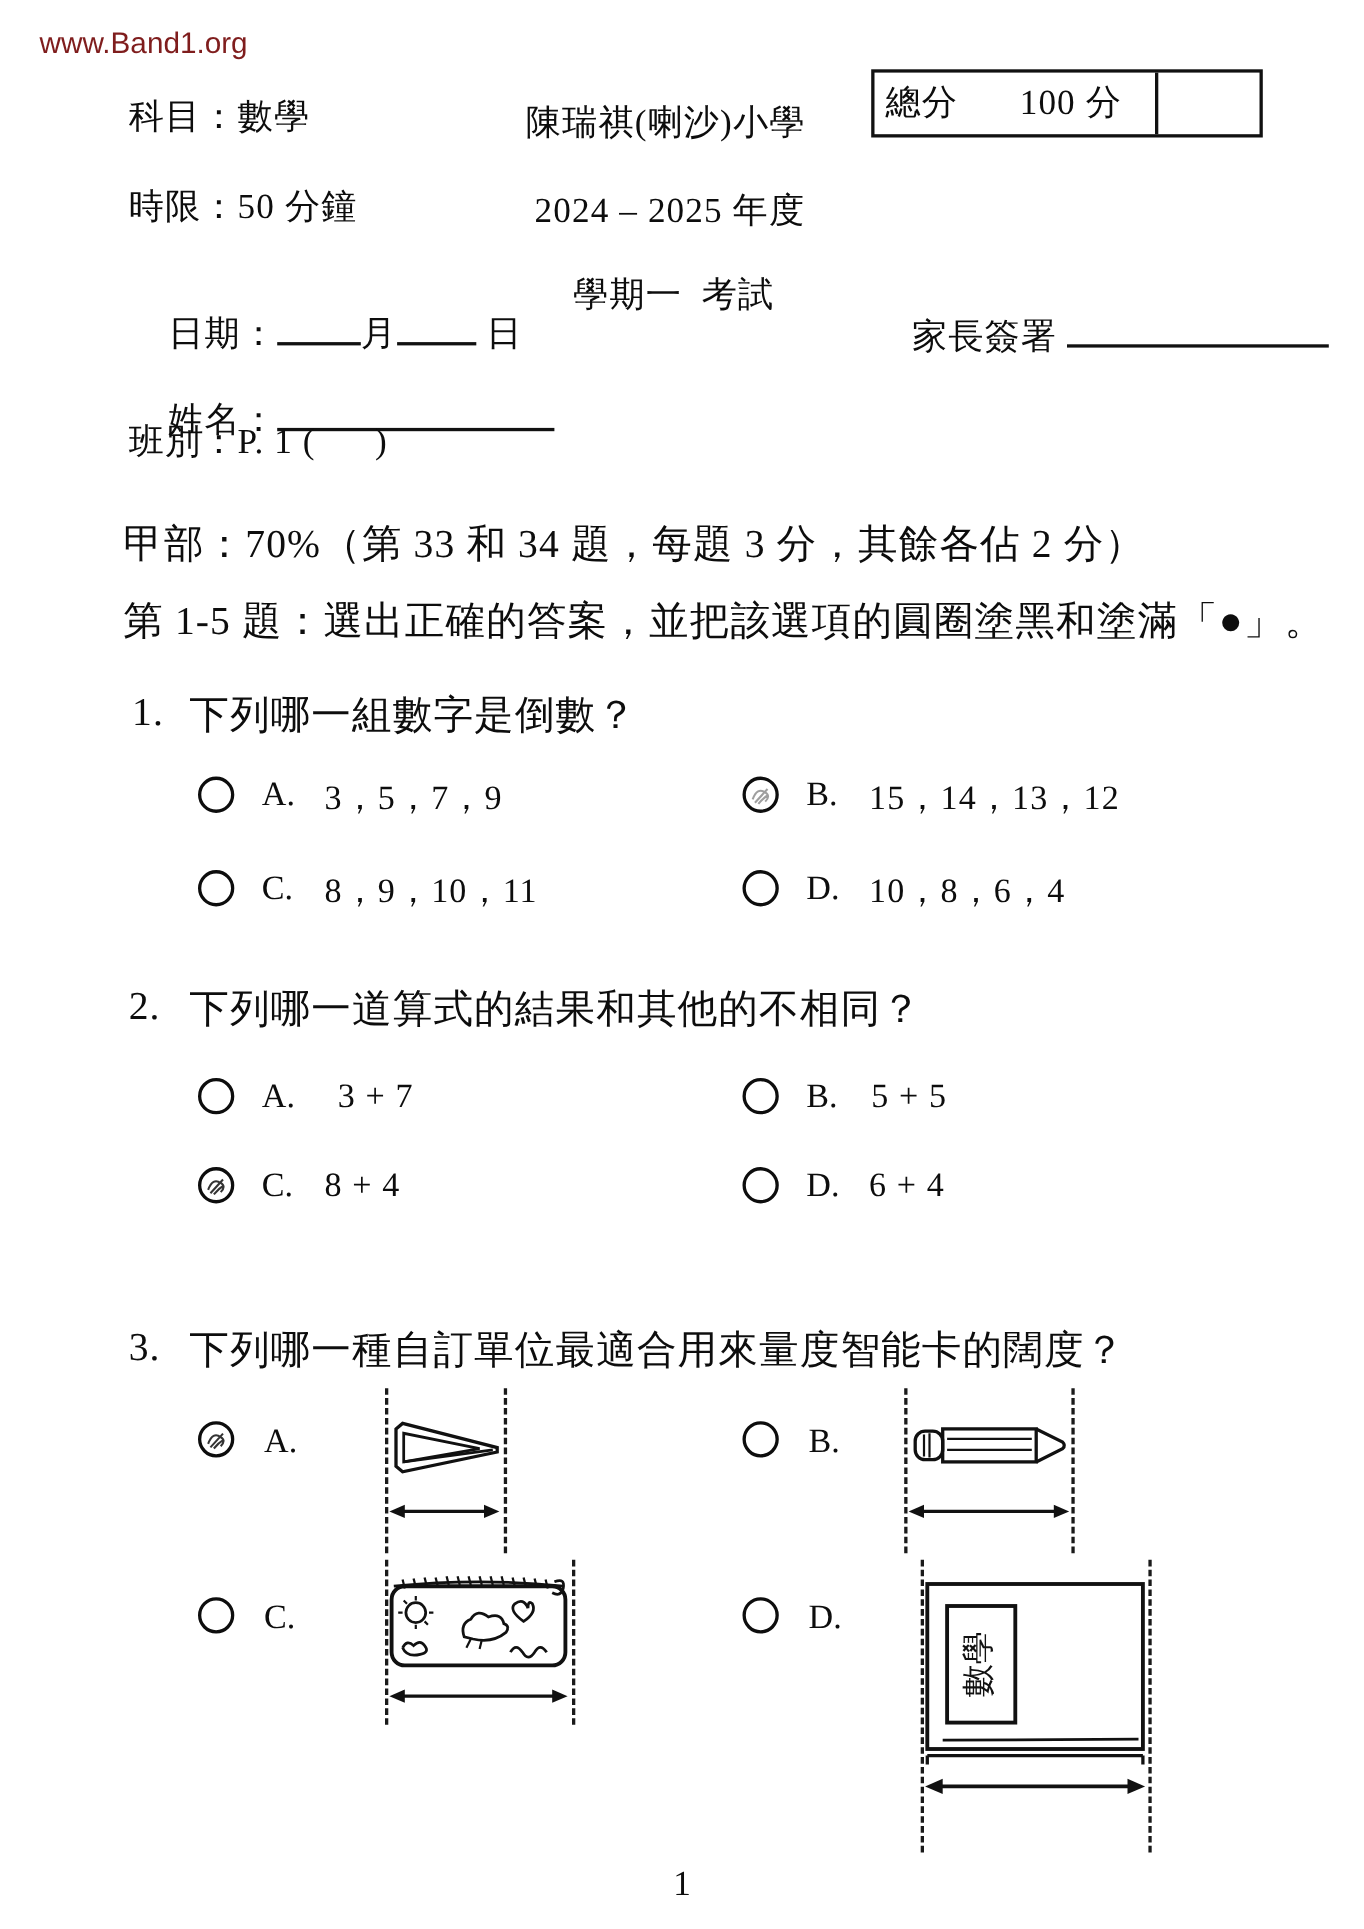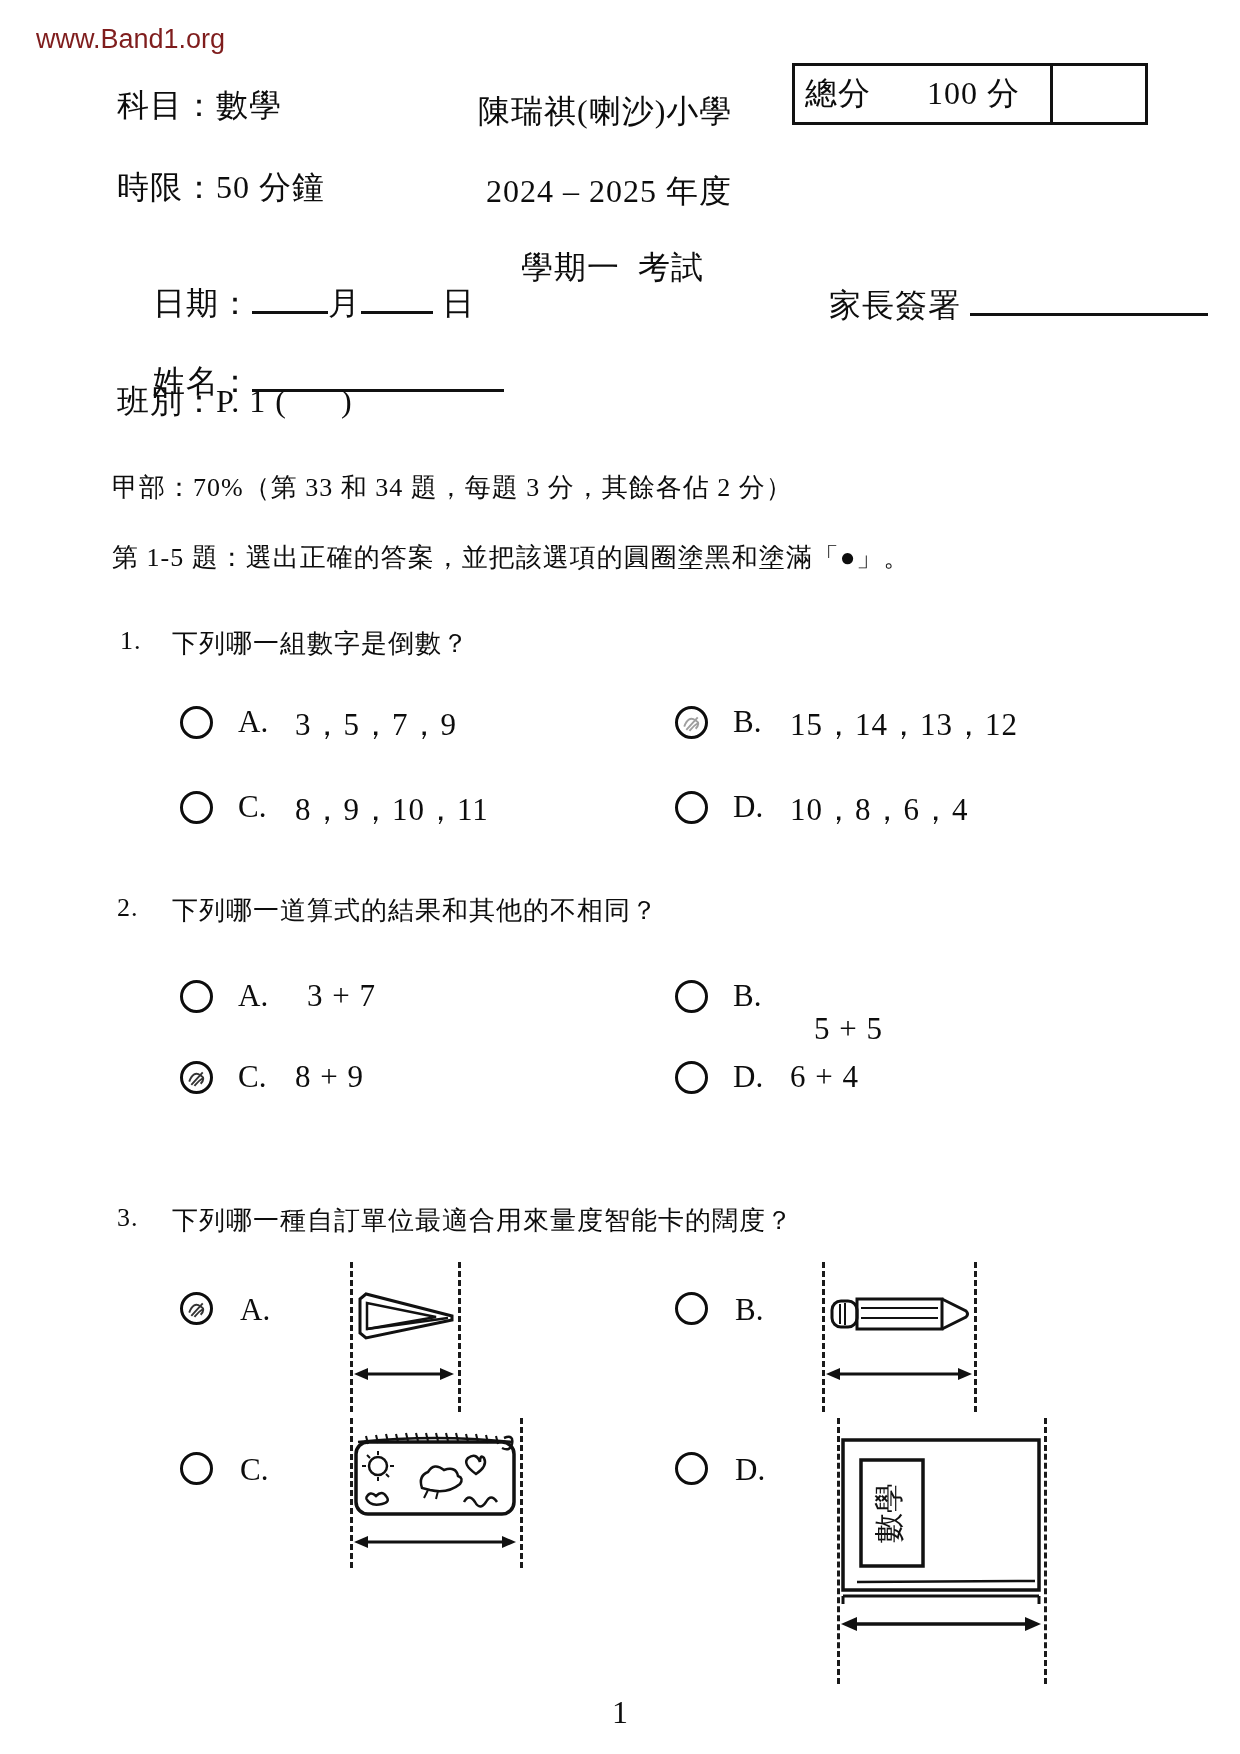--- a/index.html
+++ b/index.html
@@ -5,21 +5,21 @@
   html,body{margin:0;padding:0;background:#e8e8e8;}
   .page{
     position:relative;width:1240px;height:1754px;margin:0 auto;
     background:#ffffff;overflow:hidden;
     font-family:"Liberation Serif","DejaVu Serif",serif;
     color:#0d0d0d;
   }
   .abs{position:absolute;white-space:pre;}
   .wm{font-family:"Liberation Sans","DejaVu Sans",sans-serif;font-size:27px;color:#7f1d1d;}
   .h-text{font-size:32px;letter-spacing:1px;}
-  .q-text{font-size:26px;letter-spacing:1px;}
+  .q-text{font-size:36px;letter-spacing:1px;}
   .opt-letter{font-size:31px;}
   .opt-value{font-size:31px;letter-spacing:1px;}
   .blank{display:inline-block;border-bottom:3px solid #111;height:30px;vertical-align:baseline;}
   
   .score-box{position:absolute;left:792px;top:63px;width:356px;height:62px;border:3px solid #111;display:flex;box-sizing:border-box;}
   .score-main{flex:1;border-right:3px solid #111;display:flex;align-items:center;justify-content:space-between;padding:0 12px 0 10px;box-sizing:border-box;}
   .score-entry{width:92px;}
   
   .opt-circle{position:absolute;width:33px;height:33px;border:3.5px solid #0d0d0d;border-radius:50%;box-sizing:border-box;background:#fff;}
   .opt-circle svg{display:none;width:100%;height:100%;}
@@ -107,29 +107,29 @@
   <div class="opt-circle" style="left:180px;top:980px;">
     
   </div>
   <span class="abs opt-letter" style="left:238px;top:978px;">A.</span>
   <span class="abs opt-value" style="left:295px;top:978px;margin-left:12px;">3 + 7</span>
 
   <div class="opt-circle" style="left:675px;top:980px;">
     
   </div>
   <span class="abs opt-letter" style="left:733px;top:978px;">B.</span>
-  <span class="abs opt-value" style="left:814px;top:978px;margin-top:33px;">5 + 5</span>
+  <span class="abs opt-value" style="left:792px;top:978px;">5 + 5</span>
 
   <div class="opt-circle mark-scribble" style="left:180px;top:1061px;">
     <svg viewBox="0 0 26 26">
         <path class="stroke" stroke-width="1.8" d="M6 17 Q10 6 17 11 Q22 14 17 19 M8 20 L19 8 M11 21 Q15 16 20 13"></path>
       </svg>
   </div>
   <span class="abs opt-letter" style="left:238px;top:1059px;">C.</span>
-  <span class="abs opt-value" style="left:295px;top:1059px;">8 + 9</span>
+  <span class="abs opt-value" style="left:295px;top:1059px;">8 + 4</span>
 
   <div class="opt-circle" style="left:675px;top:1061px;">
     
   </div>
   <span class="abs opt-letter" style="left:733px;top:1059px;">D.</span>
   <span class="abs opt-value" style="left:790px;top:1059px;">6 + 4</span>
 
   <span class="abs q-text" style="left:117px;top:1203px;">3.</span>
   <span class="abs q-text" style="left:172px;top:1203px;">下列哪一種自訂單位最適合用來量度智能卡的闊度？</span>
 

